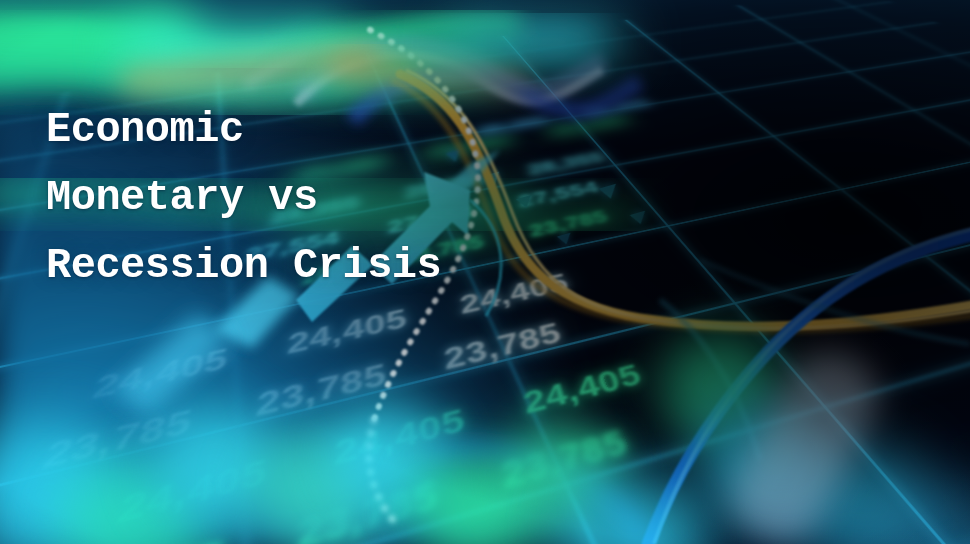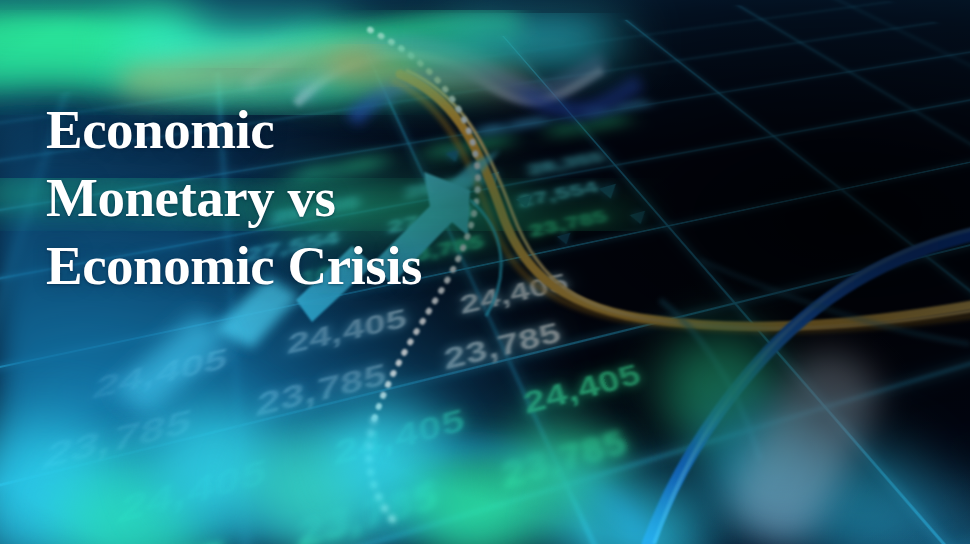--- a/index.html
+++ b/index.html
@@ -99,23 +99,23 @@
 
   
   #title{
     position:absolute;
     left:46px; top:96px;
     width:560px;
     z-index:60;
   }
   #title .tline{
     display:block;
-    font-family:Liberation Serif, serif;
+    font-family:Liberation Mono, monospace;
     font-weight:700;
-    font-size:55px;
+    font-size:42px;
     line-height:68px;
     color:#ffffff;
     letter-spacing:-0.5px;
     text-shadow:0 1px 3px rgba(0,20,45,.45), 0 0 18px rgba(0,30,60,.30);
     white-space:nowrap;
   }
 </style>
 </head>
 <body>
 
@@ -282,16 +282,16 @@
 
     <div class="bokeh" style="left:120px; top:56px; width:260px; height:26px; border-radius:18px; background:#d9a058; filter:blur(14px); opacity:.55; transform:rotate(-6deg);"></div>
     <div class="bokeh" style="left:330px; top:66px; width:200px; height:22px; border-radius:16px; background:#e8b066; filter:blur(13px); opacity:.5; transform:rotate(4deg);"></div>
   </div>
 
   <div class="layer" id="vignette"></div>
 
   <div id="title">
     <span class="tline">Economic</span>
     <span class="tline">Monetary vs</span>
-    <span class="tline">Economic Crisis</span>
+    <span class="tline">Recession Crisis</span>
   </div>
 
 </div>
 
 </body></html>

